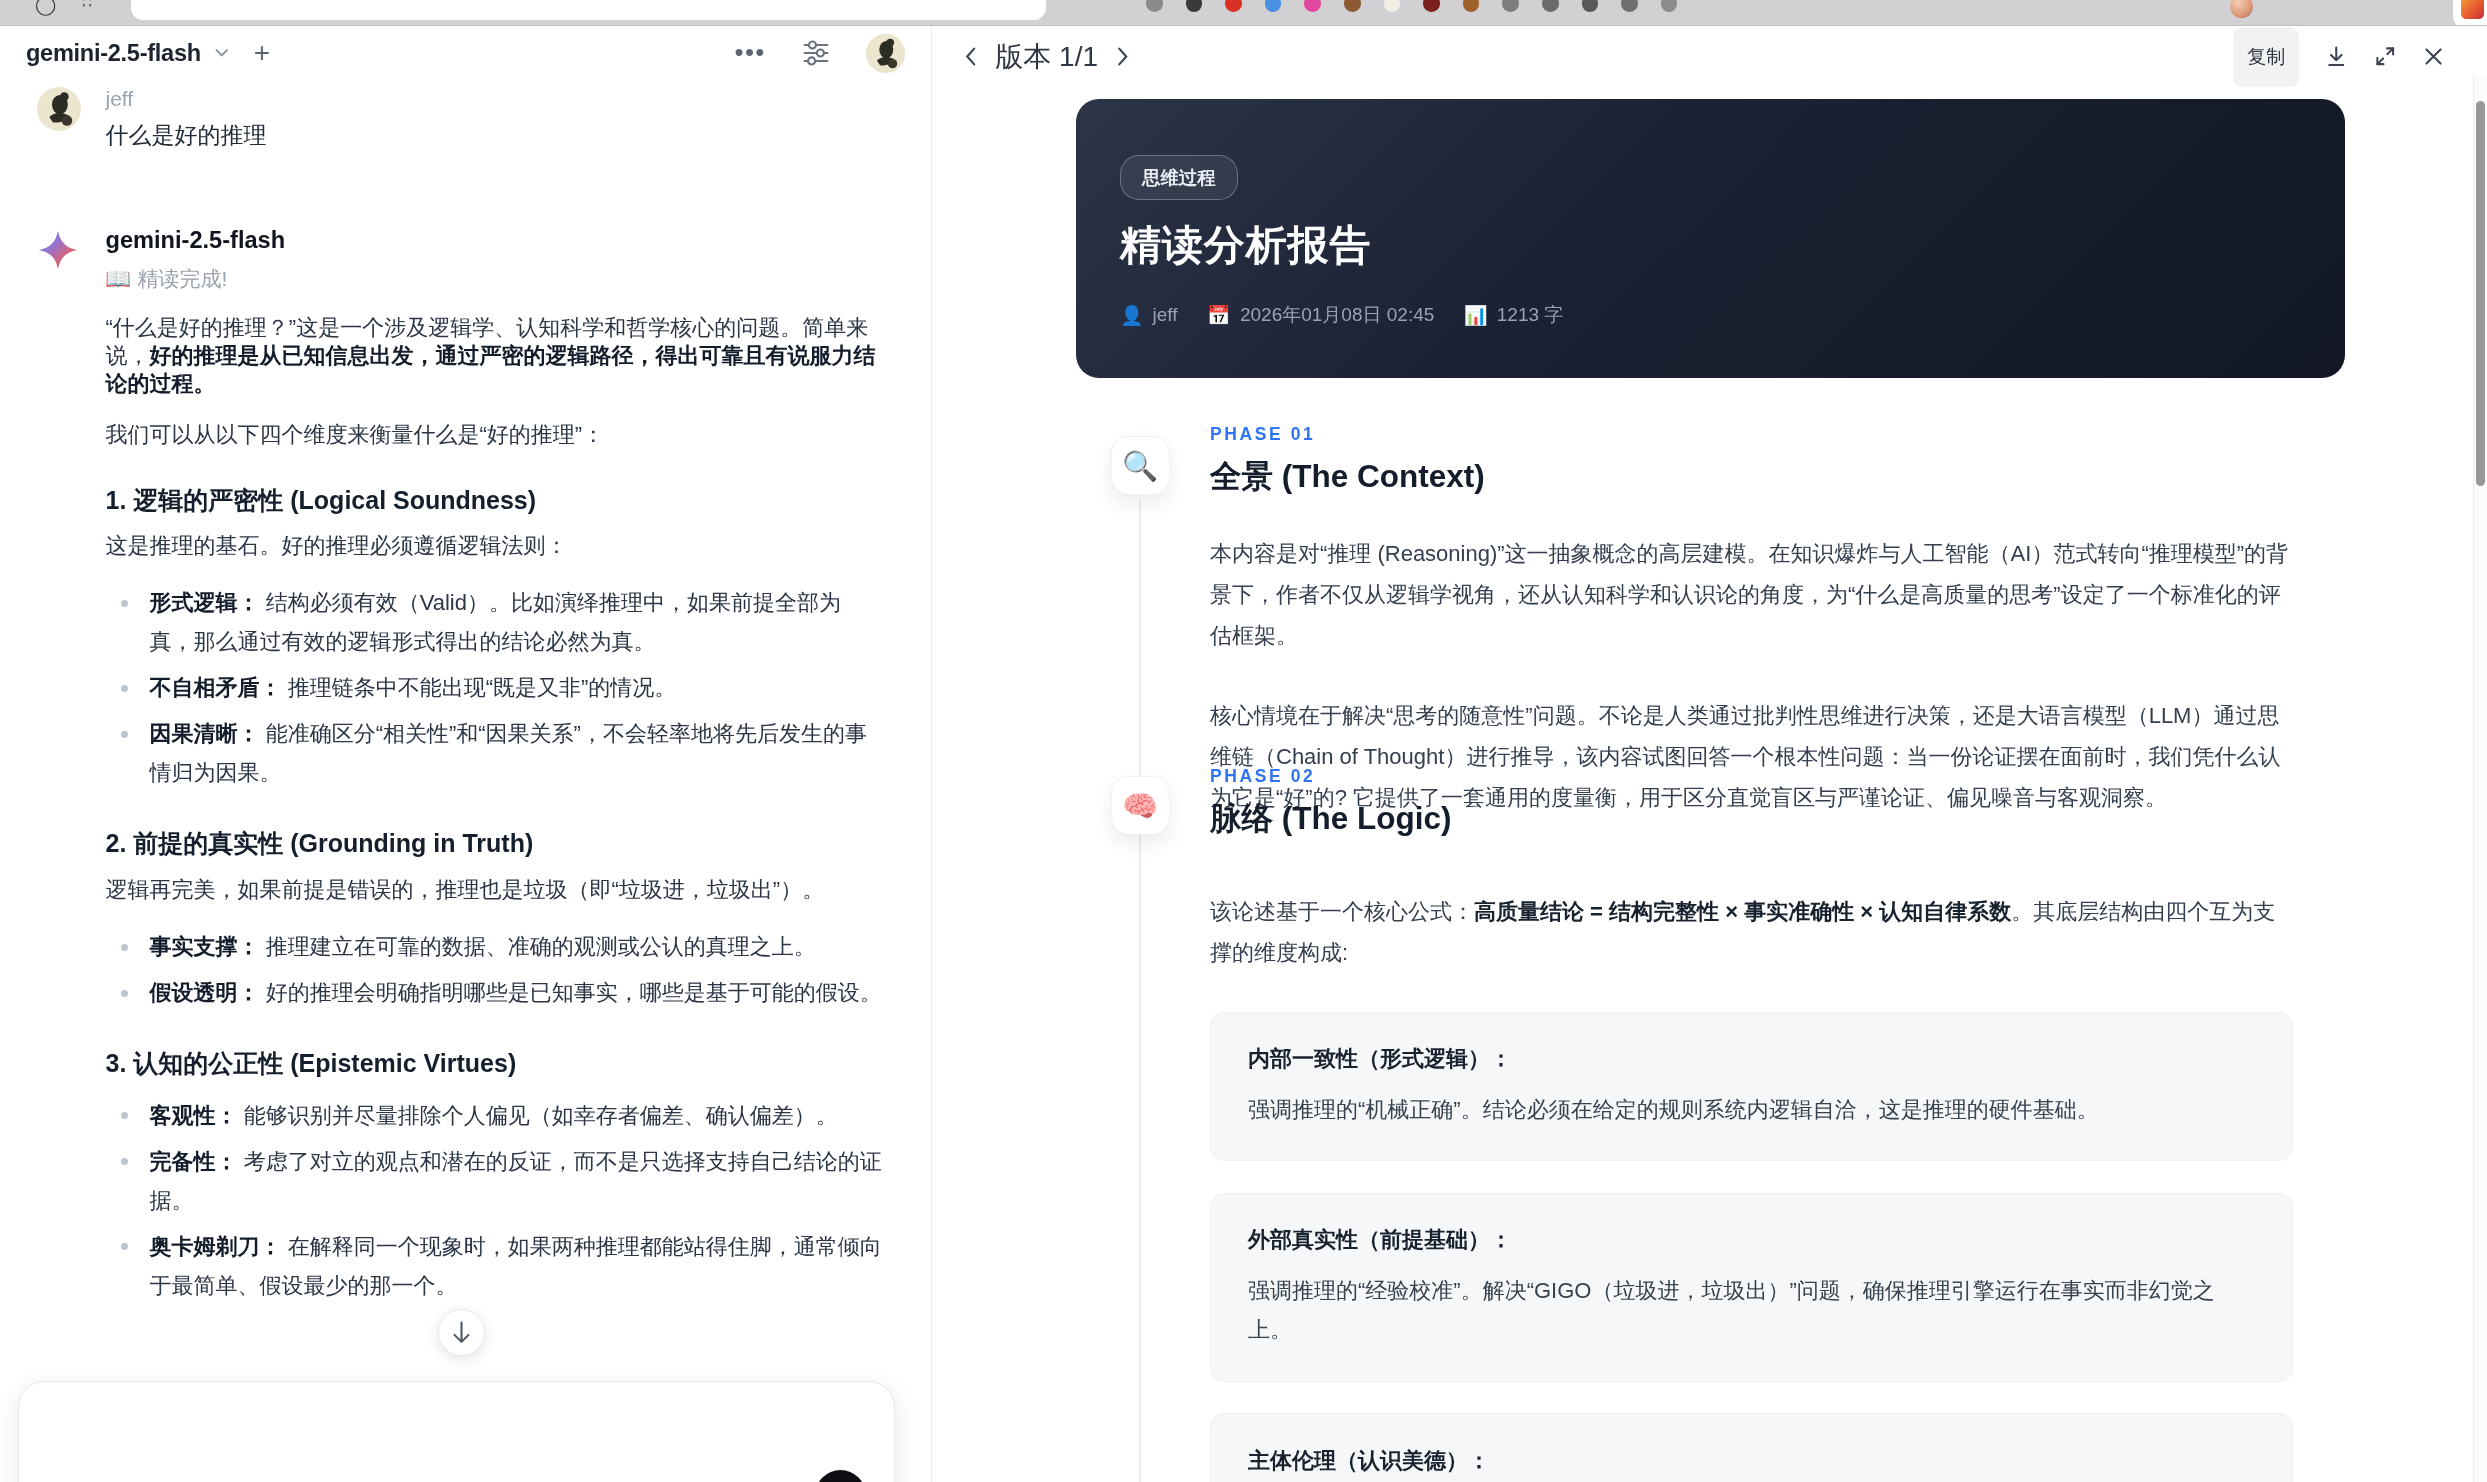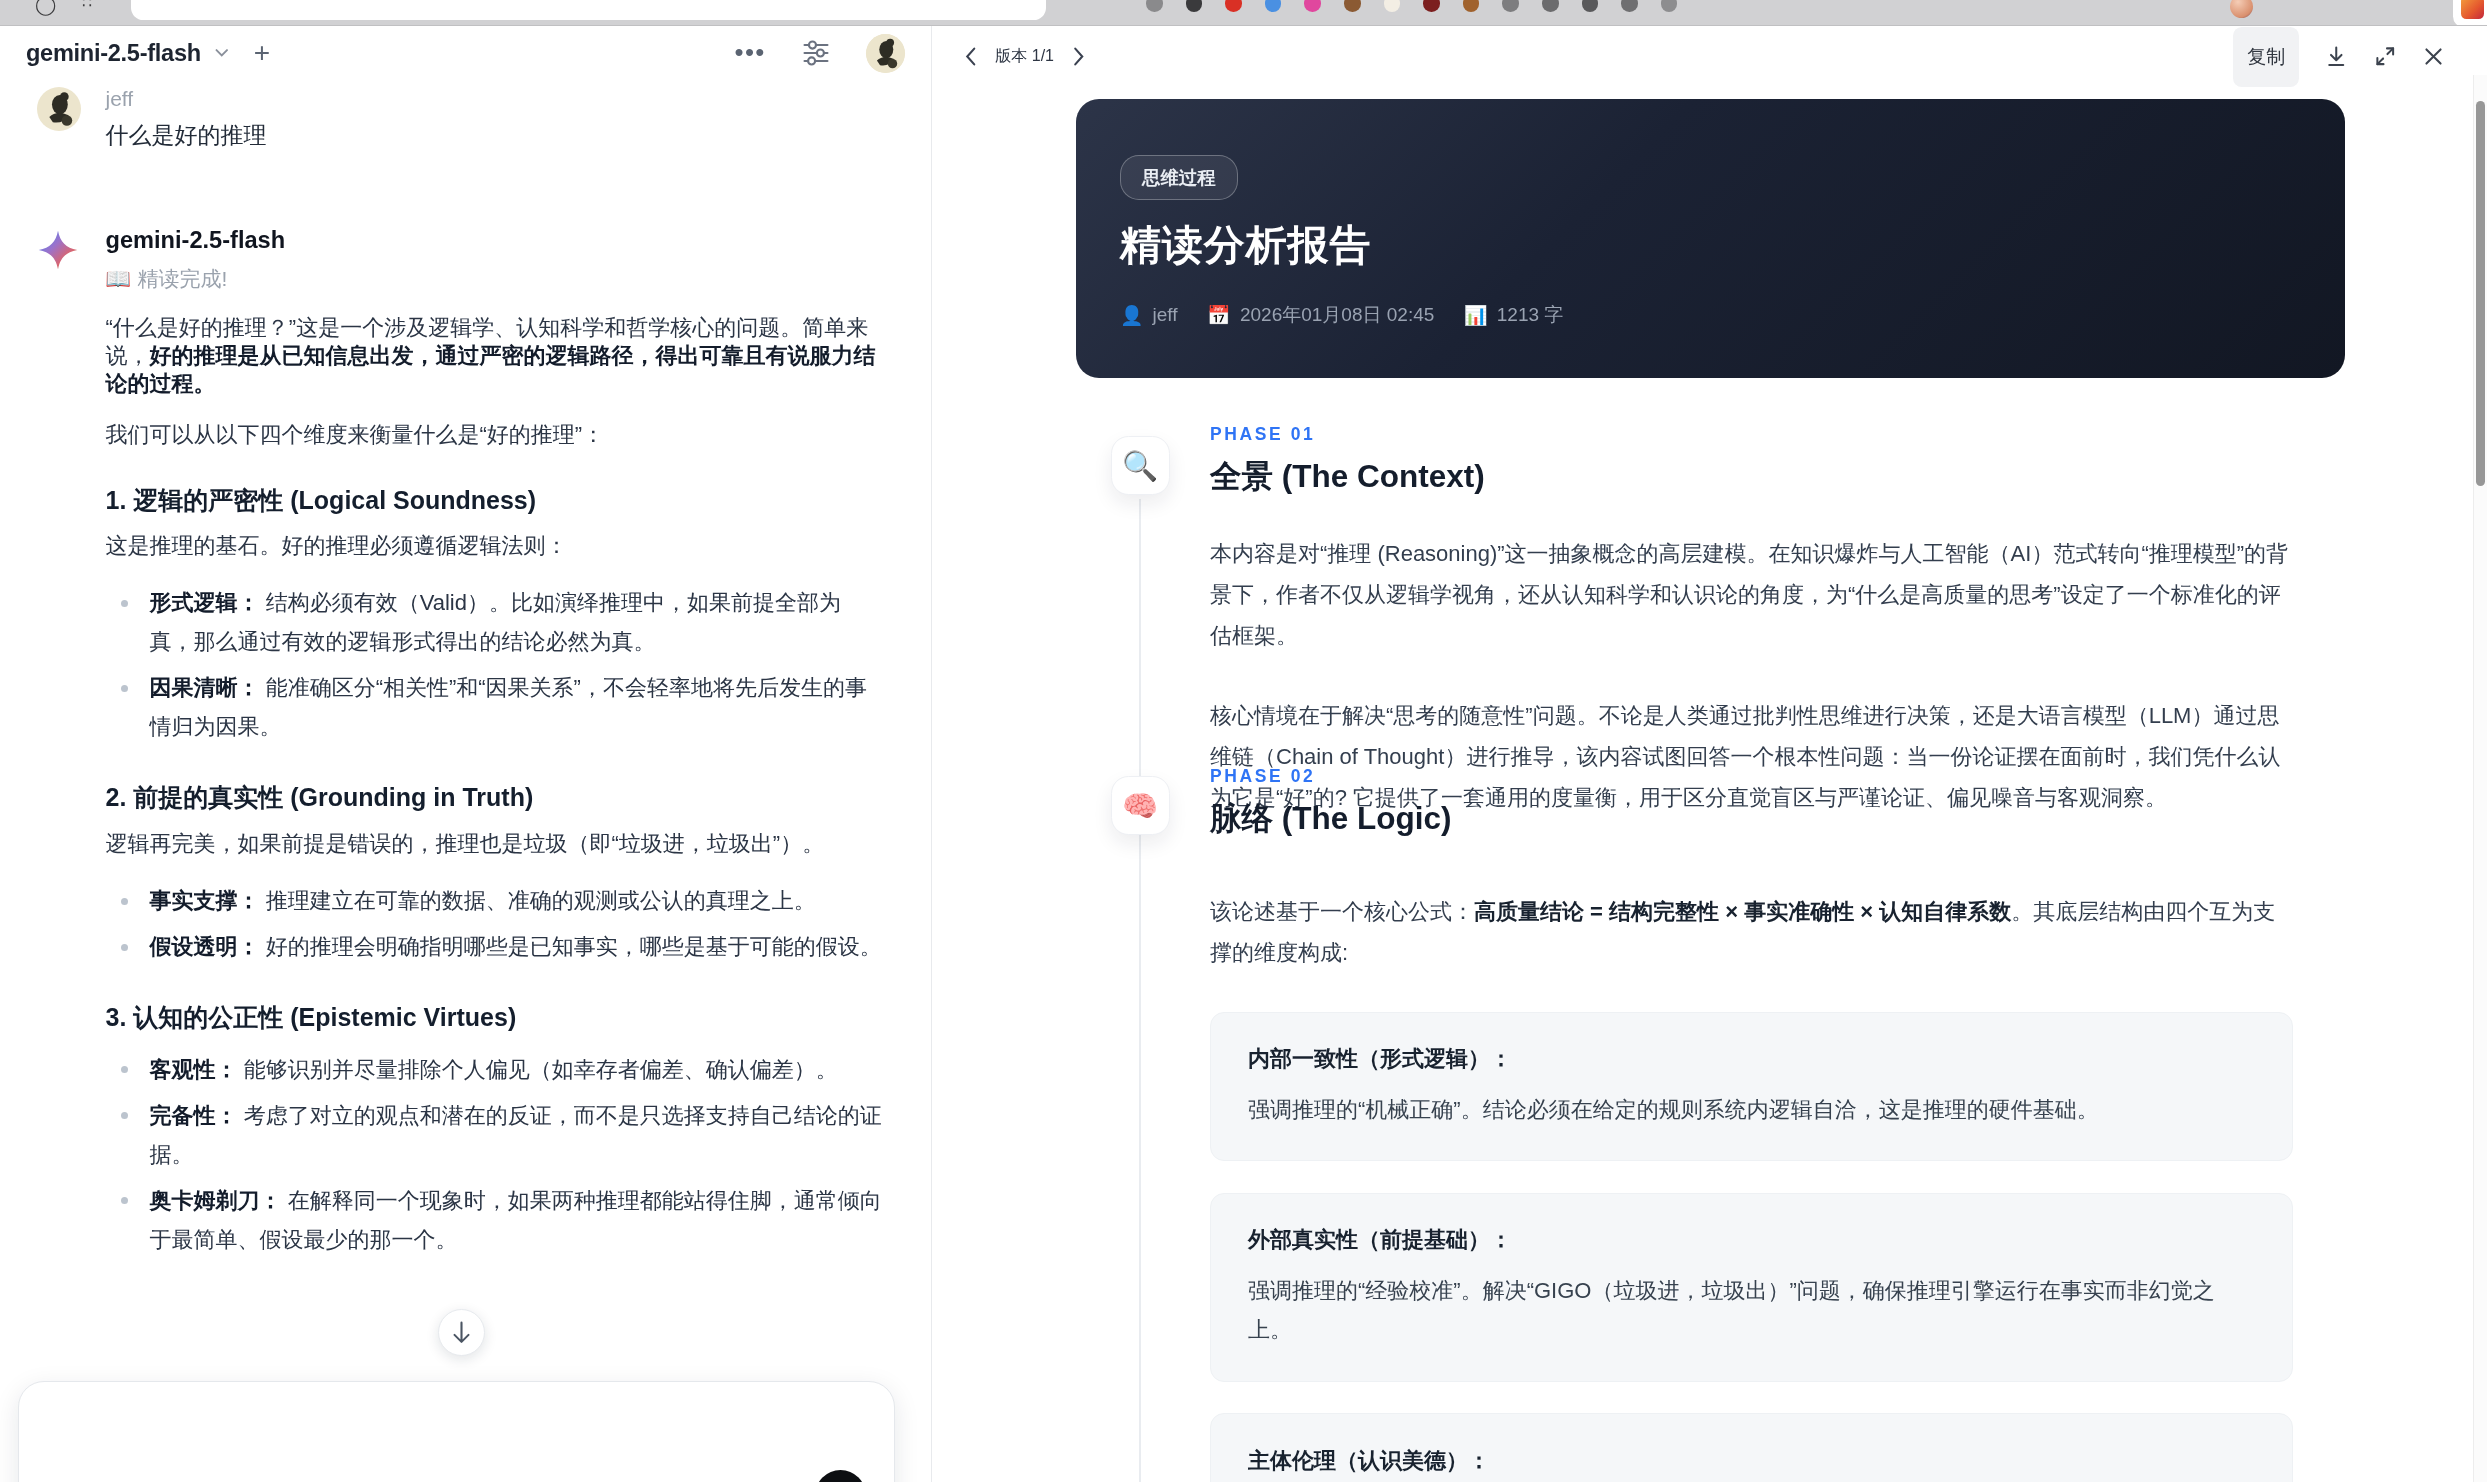--- a/index.html
+++ b/index.html
@@ -48,21 +48,21 @@
 
   .composer { position:absolute; left:17.5px; top:1355px; width:877px; height:210px; background:#fff; border:0.9px solid #e5e8ec; border-radius:26px; box-shadow:0 7px 26px rgba(20,30,50,.10); z-index:6; }
   .composer-ph { padding:28px 33px 0; font-size:23.6px; color:#9aa3b1; }
   .mic-btn { position:absolute; right:28px; top:88px; width:51px; height:51px; border-radius:50%; background:#0d0f12; display:flex; align-items:center; justify-content:center; gap:3.5px; }
   .mic-btn i { display:block; width:3.5px; border-radius:1.8px; background:#fff; }
 
   
   .artifact { position:absolute; top:26px; left:932px; right:0; bottom:0; background:#fff; overflow:hidden; }
   .art-toolbar { position:absolute; top:0; left:0; right:0; height:61px; display:flex; align-items:center; padding:0 30px; }
   .ver-group { display:flex; align-items:center; gap:15.8px; color:#3a4150; }
-  .ver-label { font-size:16px; color:#2e3644; }
+  .ver-label { font-size:28px; color:#2e3644; }
   .art-actions { margin-left:auto; display:flex; align-items:center; gap:24.5px; margin-right:12.3px; }
   .copy-btn { background:#f1f2f4; border-radius:8.8px; padding:17px 14px; font-size:19px; color:#30363f; }
   .icon-btn { display:flex; align-items:center; justify-content:center; color:#3c434e; }
 
   .hero { position:absolute; left:144px; top:73px; width:1269px; height:279px; border-radius:23px; background:linear-gradient(135deg,#2c3448 0%,#1b2234 40%,#121723 100%); overflow:hidden; }
   .hero-badge { position:absolute; left:44px; top:56px; padding:8.8px 21px; border:1.3px solid rgba(255,255,255,.28); border-radius:19px; background:rgba(255,255,255,.07); color:#e9edf3; font-size:18.4px; font-weight:bold; }
   .hero-title { position:absolute; left:44px; top:119px; font-size:41px; font-weight:bold; color:#ffffff; letter-spacing:0.9px; }
   .hero-meta { position:absolute; left:44px; top:203px; display:flex; align-items:center; gap:30px; font-size:19px; color:#9aa3b2; }
   .hero-meta .m { display:flex; align-items:center; gap:8.8px; }
 
@@ -192,20 +192,21 @@
         <div class="a-body">
           <div class="a-name">gemini-2.5-flash</div>
           <div class="a-status">📖 精读完成!</div>
           <p><span>“什么是好的推理？”这是一个涉及逻辑学、认知科学和哲学核心的问题。简单来说，</span><b>好的推理是从已知信息出发，通过严密的逻辑路径，得出可靠且有说服力结论的过程。</b></p>
           <p>我们可以从以下四个维度来衡量什么是“好的推理”：</p>
 
           <h3>1. 逻辑的严密性 (Logical Soundness)</h3>
           <p>这是推理的基石。好的推理必须遵循逻辑法则：</p>
           <ul>
             <li><b>形式逻辑：</b> <span>结构必须有效（Valid）。比如演绎推理中，如果前提全部为真，那么通过有效的逻辑形式得出的结论必然为真。</span></li>
+            <li><b>不自相矛盾：</b> <span>推理链条中不能出现“既是又非”的情况。</span></li>
             <li><b>因果清晰：</b> <span>能准确区分“相关性”和“因果关系”，不会轻率地将先后发生的事情归为因果。</span></li>
           </ul>
 
           <h3>2. 前提的真实性 (Grounding in Truth)</h3>
           <p>逻辑再完美，如果前提是错误的，推理也是垃圾（即“垃圾进，垃圾出”）。</p>
           <ul>
             <li><b>事实支撑：</b> <span>推理建立在可靠的数据、准确的观测或公认的真理之上。</span></li>
             <li><b>假设透明：</b> <span>好的推理会明确指明哪些是已知事实，哪些是基于可能的假设。</span></li>
           </ul>
 

